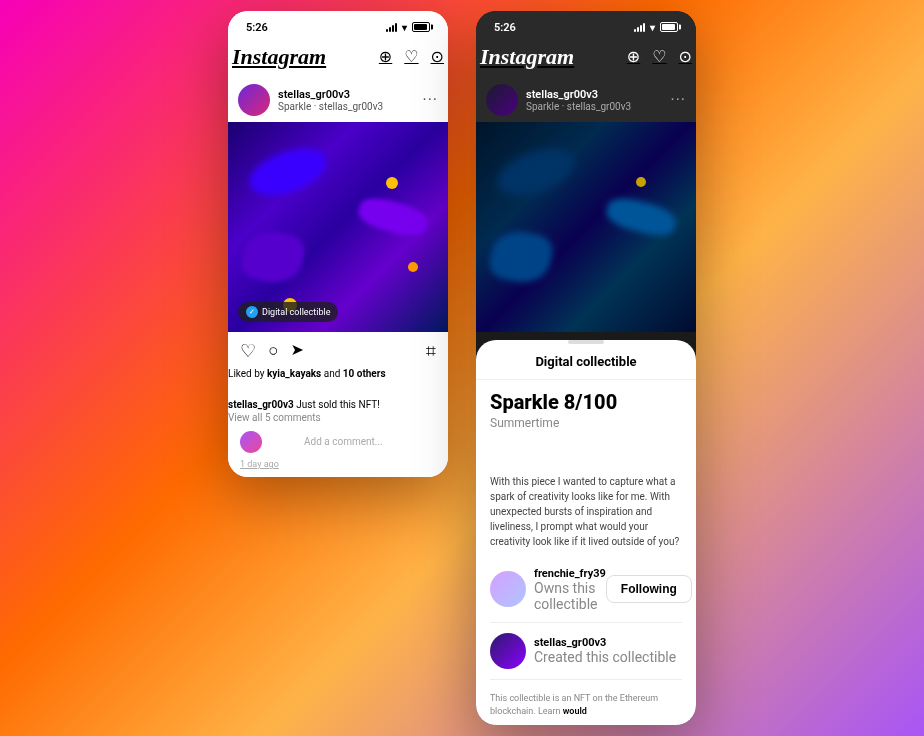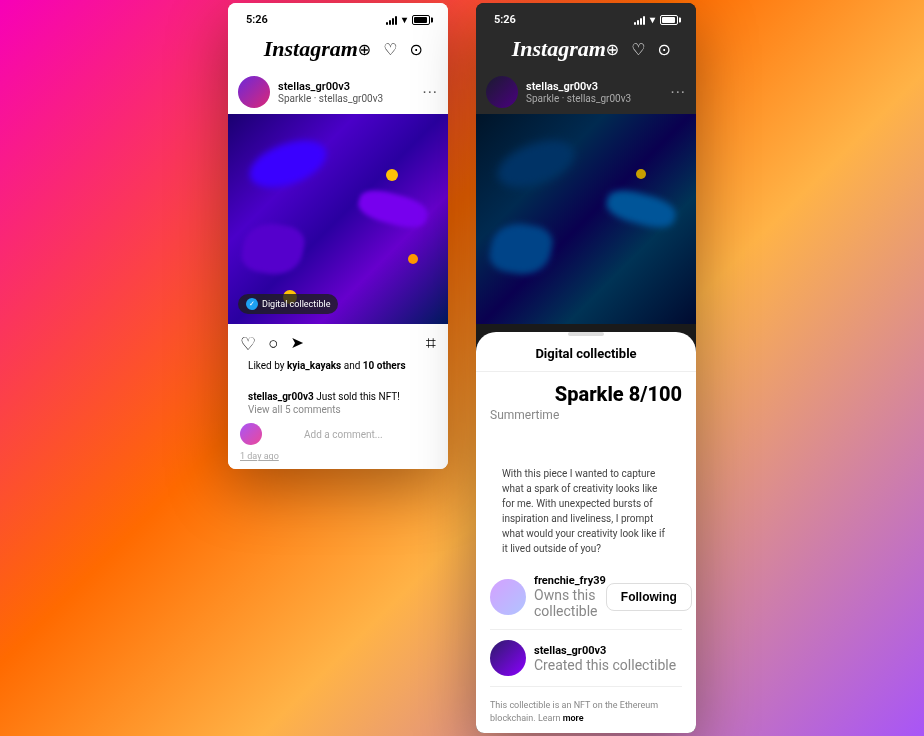--- a/index.html
+++ b/index.html
@@ -15,21 +15,21 @@
     }
     .phones-container {
       display: flex;
       gap: 28px;
       align-items: flex-start;
     }
 
     
     .phone {
       width: 220px;
-      border-radius: 8px;
+      border-radius: 20px;
       overflow: hidden;
       box-shadow: 0 20px 60px rgba(0,0,0,0.35);
       position: relative;
     }
     .phone-light {
       background: #ffffff;
     }
     .phone-dark {
       background: #1a1a1a;
     }
@@ -95,23 +95,24 @@
     .battery-fill {
       width: 90%;
       height: 100%;
       background: currentColor;
       border-radius: 1px;
     }
 
     
     .ig-header {
       display: flex;
-      justify-content: flex-end;
-      align-items: center;
-      padding: 6px 25px 8px;
+      justify-content: space-between;
+      align-items: center;
+      padding: 6px 4px 8px;
+      text-decoration: underline;
     }
     .phone-light .ig-header { background: #fff; }
     .phone-dark .ig-header { background: #2a2a2a; }
 
     .ig-logo {
       font-family: Georgia, 'Times New Roman', serif;
       font-size: 22px;
       font-style: italic;
       font-weight: 700;
     }
@@ -294,21 +295,21 @@
       color: #000;
     }
     .bookmark-icon {
       font-size: 18px;
       cursor: pointer;
       color: #000;
     }
 
     
     .post-info {
-      padding: 2px 20px 4px;
+      padding: 2px 0 4px;
       background: #fff;
     }
     .liked-by {
       font-size: 10px;
       color: #000;
       font-weight: 400;
     }
     .liked-by strong { font-weight: 700; }
     .post-caption {
       font-size: 10px;
@@ -368,31 +369,30 @@
       font-weight: 700;
       color: #000;
       padding: 0 0 10px;
       border-bottom: 1px solid #eee;
     }
     .nft-name {
       font-size: 20px;
       font-weight: 800;
       color: #000;
       padding: 10px 14px 2px;
-      text-align: right;
     }
     .nft-subtitle {
       font-size: 12px;
       color: #888;
       padding: 0 14px 8px;
     }
     .nft-description {
       font-size: 10px;
       color: #444;
-      padding: 0 26px 12px;
+      padding: 0 14px 12px;
       line-height: 1.5;
       margin-top: 36px;
     }
     .owner-row {
       display: flex;
       align-items: center;
       justify-content: space-between;
       padding: 6px 14px;
     }
     .owner-info {
@@ -609,18 +609,18 @@
           <div>
             <div class="owner-name">stellas_gr00v3</div>
             <div class="owner-role">Created this collectible</div>
           </div>
         </div>
       </div>
 
       <div class="divider"></div>
 
       <div class="sheet-footer">
-        <span>This collectible is an NFT on the Ethereum blockchain. Learn</span> <a href="#">more</a>
+        <span>This collectible is an NFT on the Ethereum blockchain. Learn</span> <a href="#">would</a>
       </div>
     </div>
   </div>
 
 </div>
 
 </body></html>

